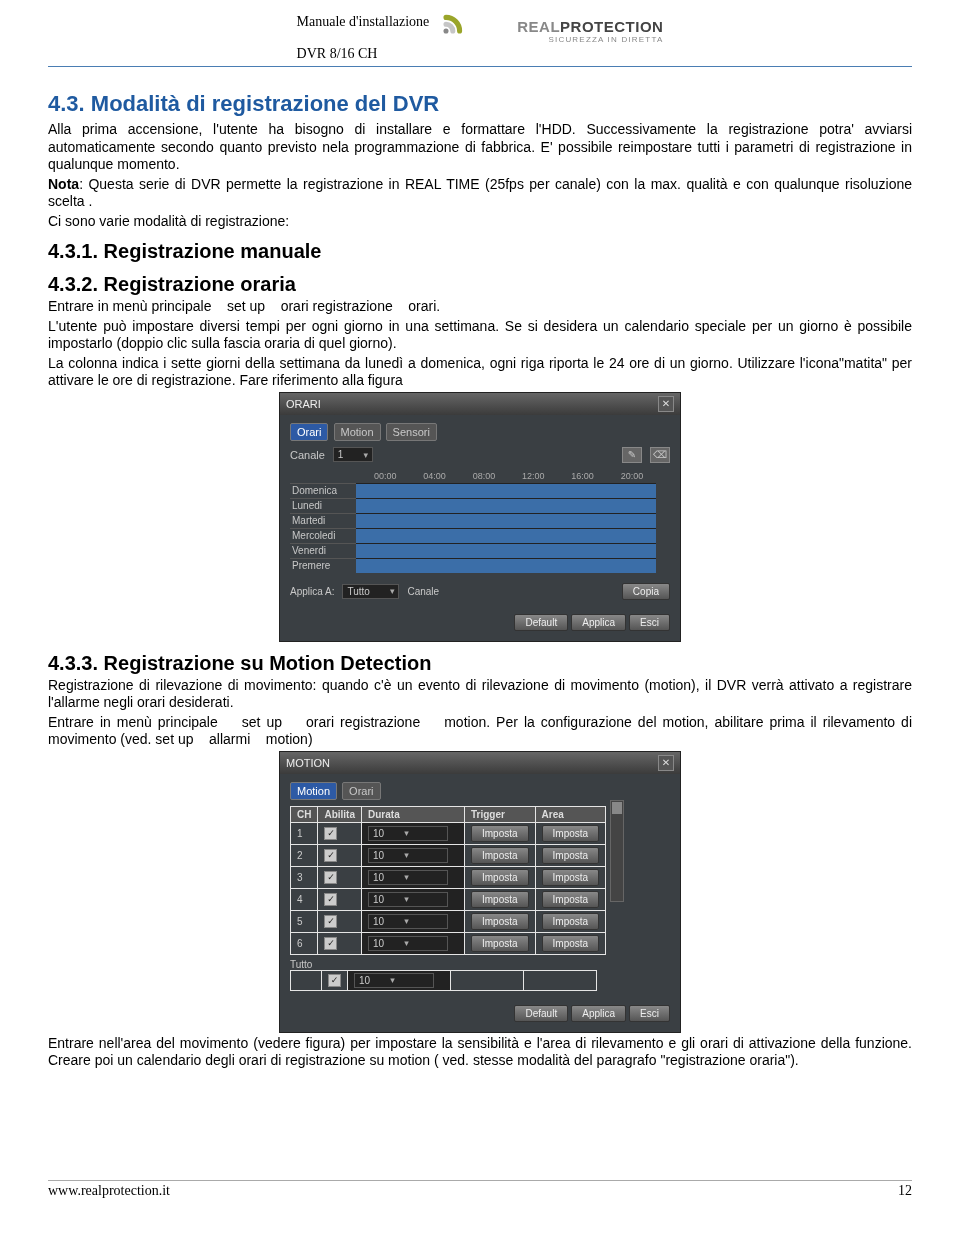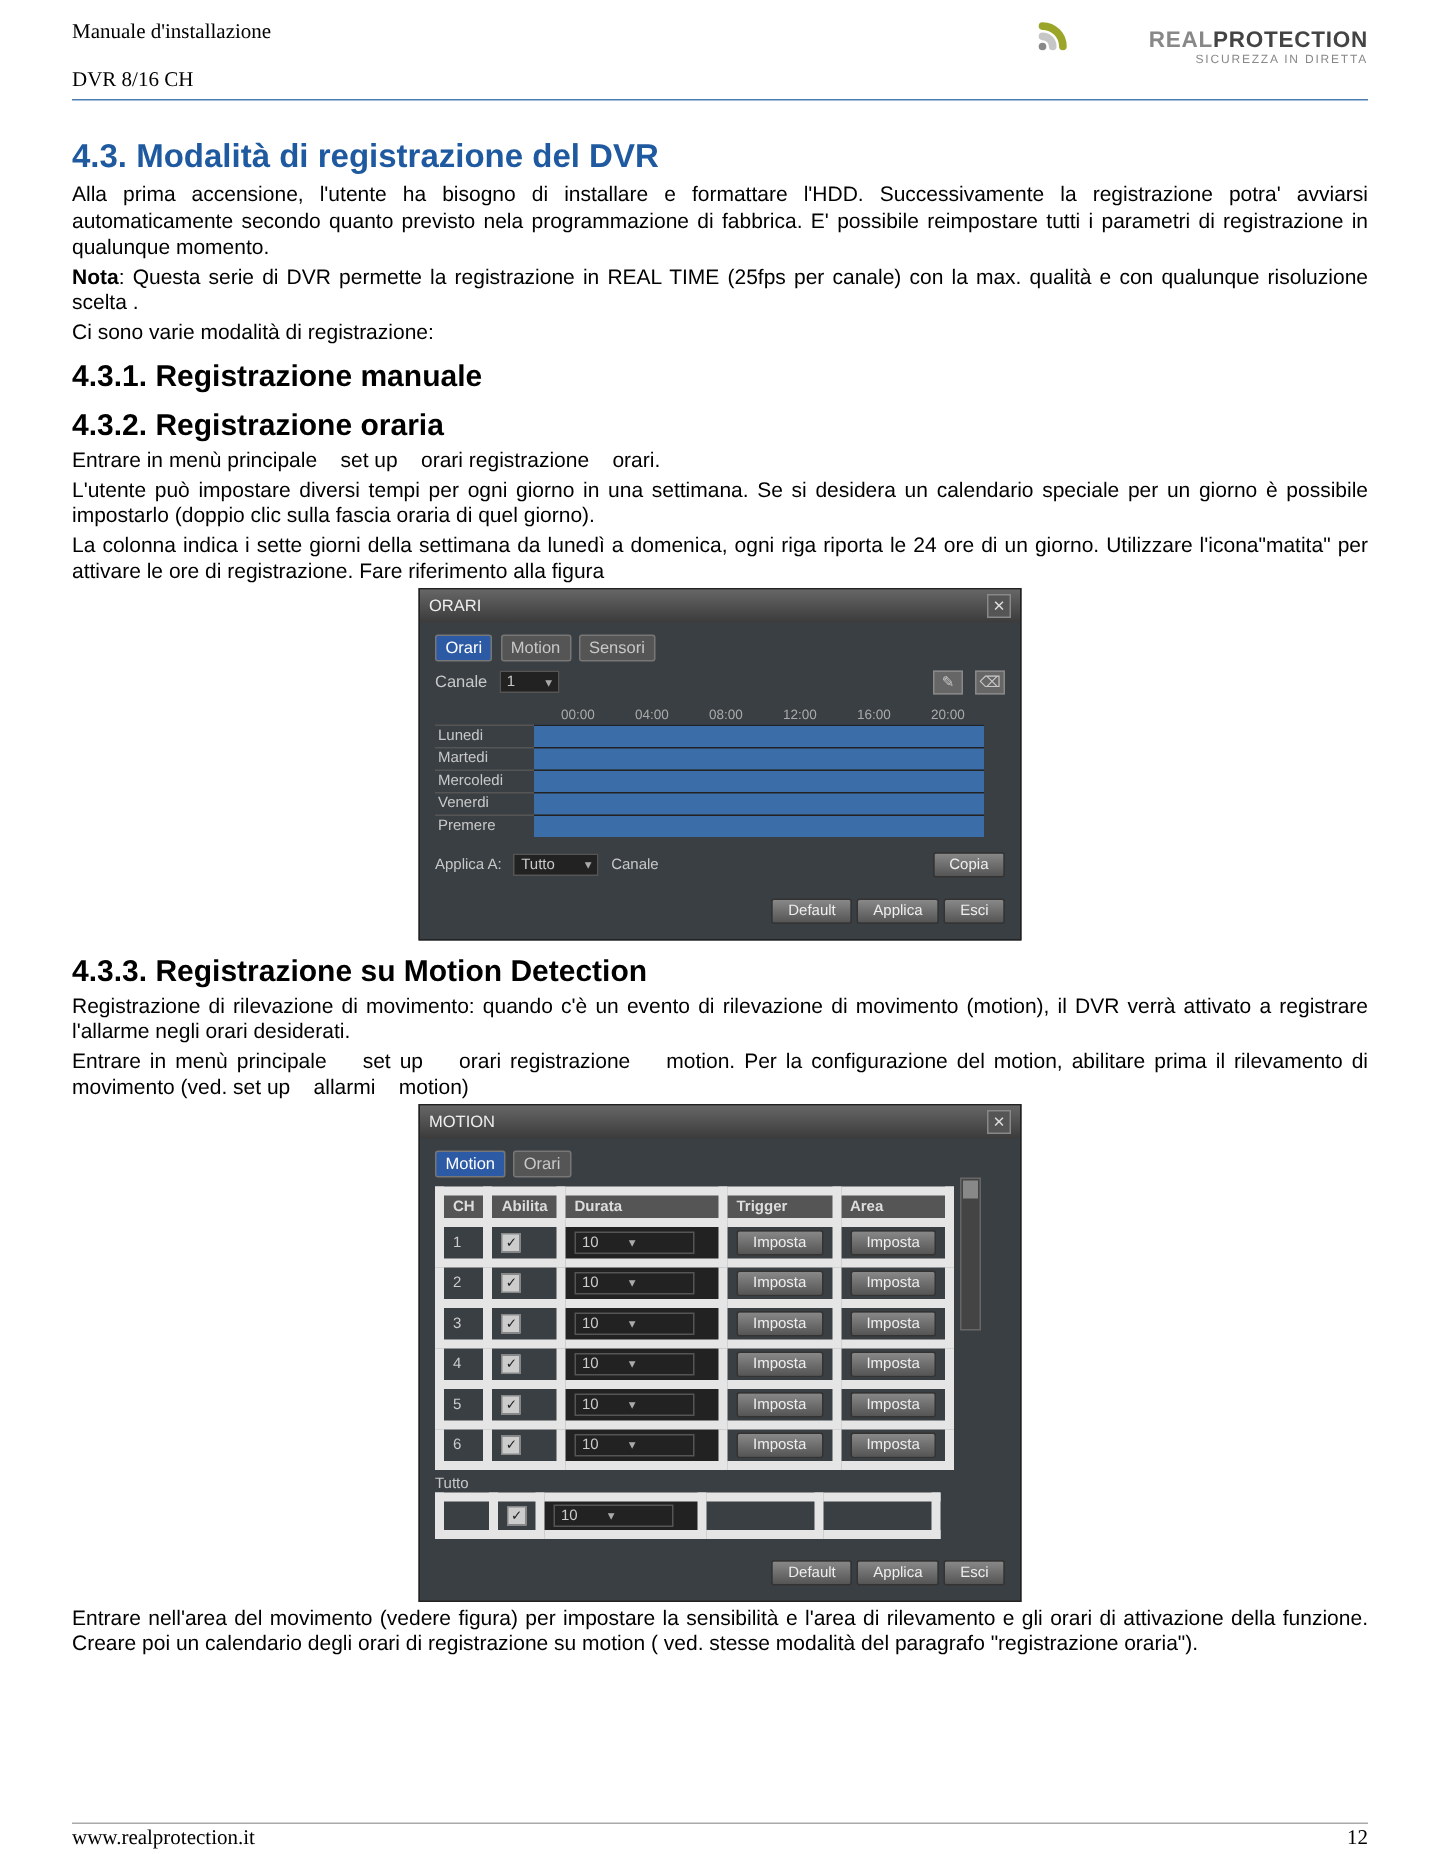--- a/index.html
+++ b/index.html
@@ -8,21 +8,21 @@
     font-size: 14px;
     color: #000;
     background: #fff;
     width: 960px;
   }
   .page {
     padding: 14px 48px 20px 48px;
   }
   .header-row {
     display: flex;
-    justify-content: space-between;
+    justify-content: center;
     align-items: flex-start;
     border-bottom: 1px solid #4a7db3;
     padding-bottom: 4px;
     margin-bottom: 24px;
   }
   .header-left {
     font-family: Georgia, 'Times New Roman', serif;
     font-size: 14px;
   }
   .header-left .line1 { margin-bottom: 16px; }
@@ -154,21 +154,21 @@
     text-align: right; padding: 6px 10px 10px 10px; margin-left: 36px;
   }
   
   .motion-table {
     border-collapse: collapse;
     font-size: 10px;
     color: #ccc;
     margin-top: 6px;
   }
   .motion-table th, .motion-table td {
-    border: 6px solid #e5e5e5;
+    border: 1px solid #e5e5e5;
     padding: 2px 6px;
     text-align: left;
   }
   .motion-table th {
     background: #555;
     color: #ddd;
   }
   .motion-table td.sel {
     background: #222;
   }
@@ -265,20 +265,24 @@
         <div class="timeline-head">
           <span>00:00</span>
           <span>04:00</span>
           <span>08:00</span>
           <span>12:00</span>
           <span>16:00</span>
           <span>20:00</span>
         </div>
         <div class="sched-table">
           <div class="sched-row">
+              <div class="daylabel">Domenica</div>
+              <div class="bar"></div>
+            </div>
+          <div class="sched-row">
               <div class="daylabel">Lunedi</div>
               <div class="bar"></div>
             </div>
           <div class="sched-row">
               <div class="daylabel">Martedi</div>
               <div class="bar"></div>
             </div>
           <div class="sched-row">
               <div class="daylabel">Mercoledi</div>
               <div class="bar"></div>

